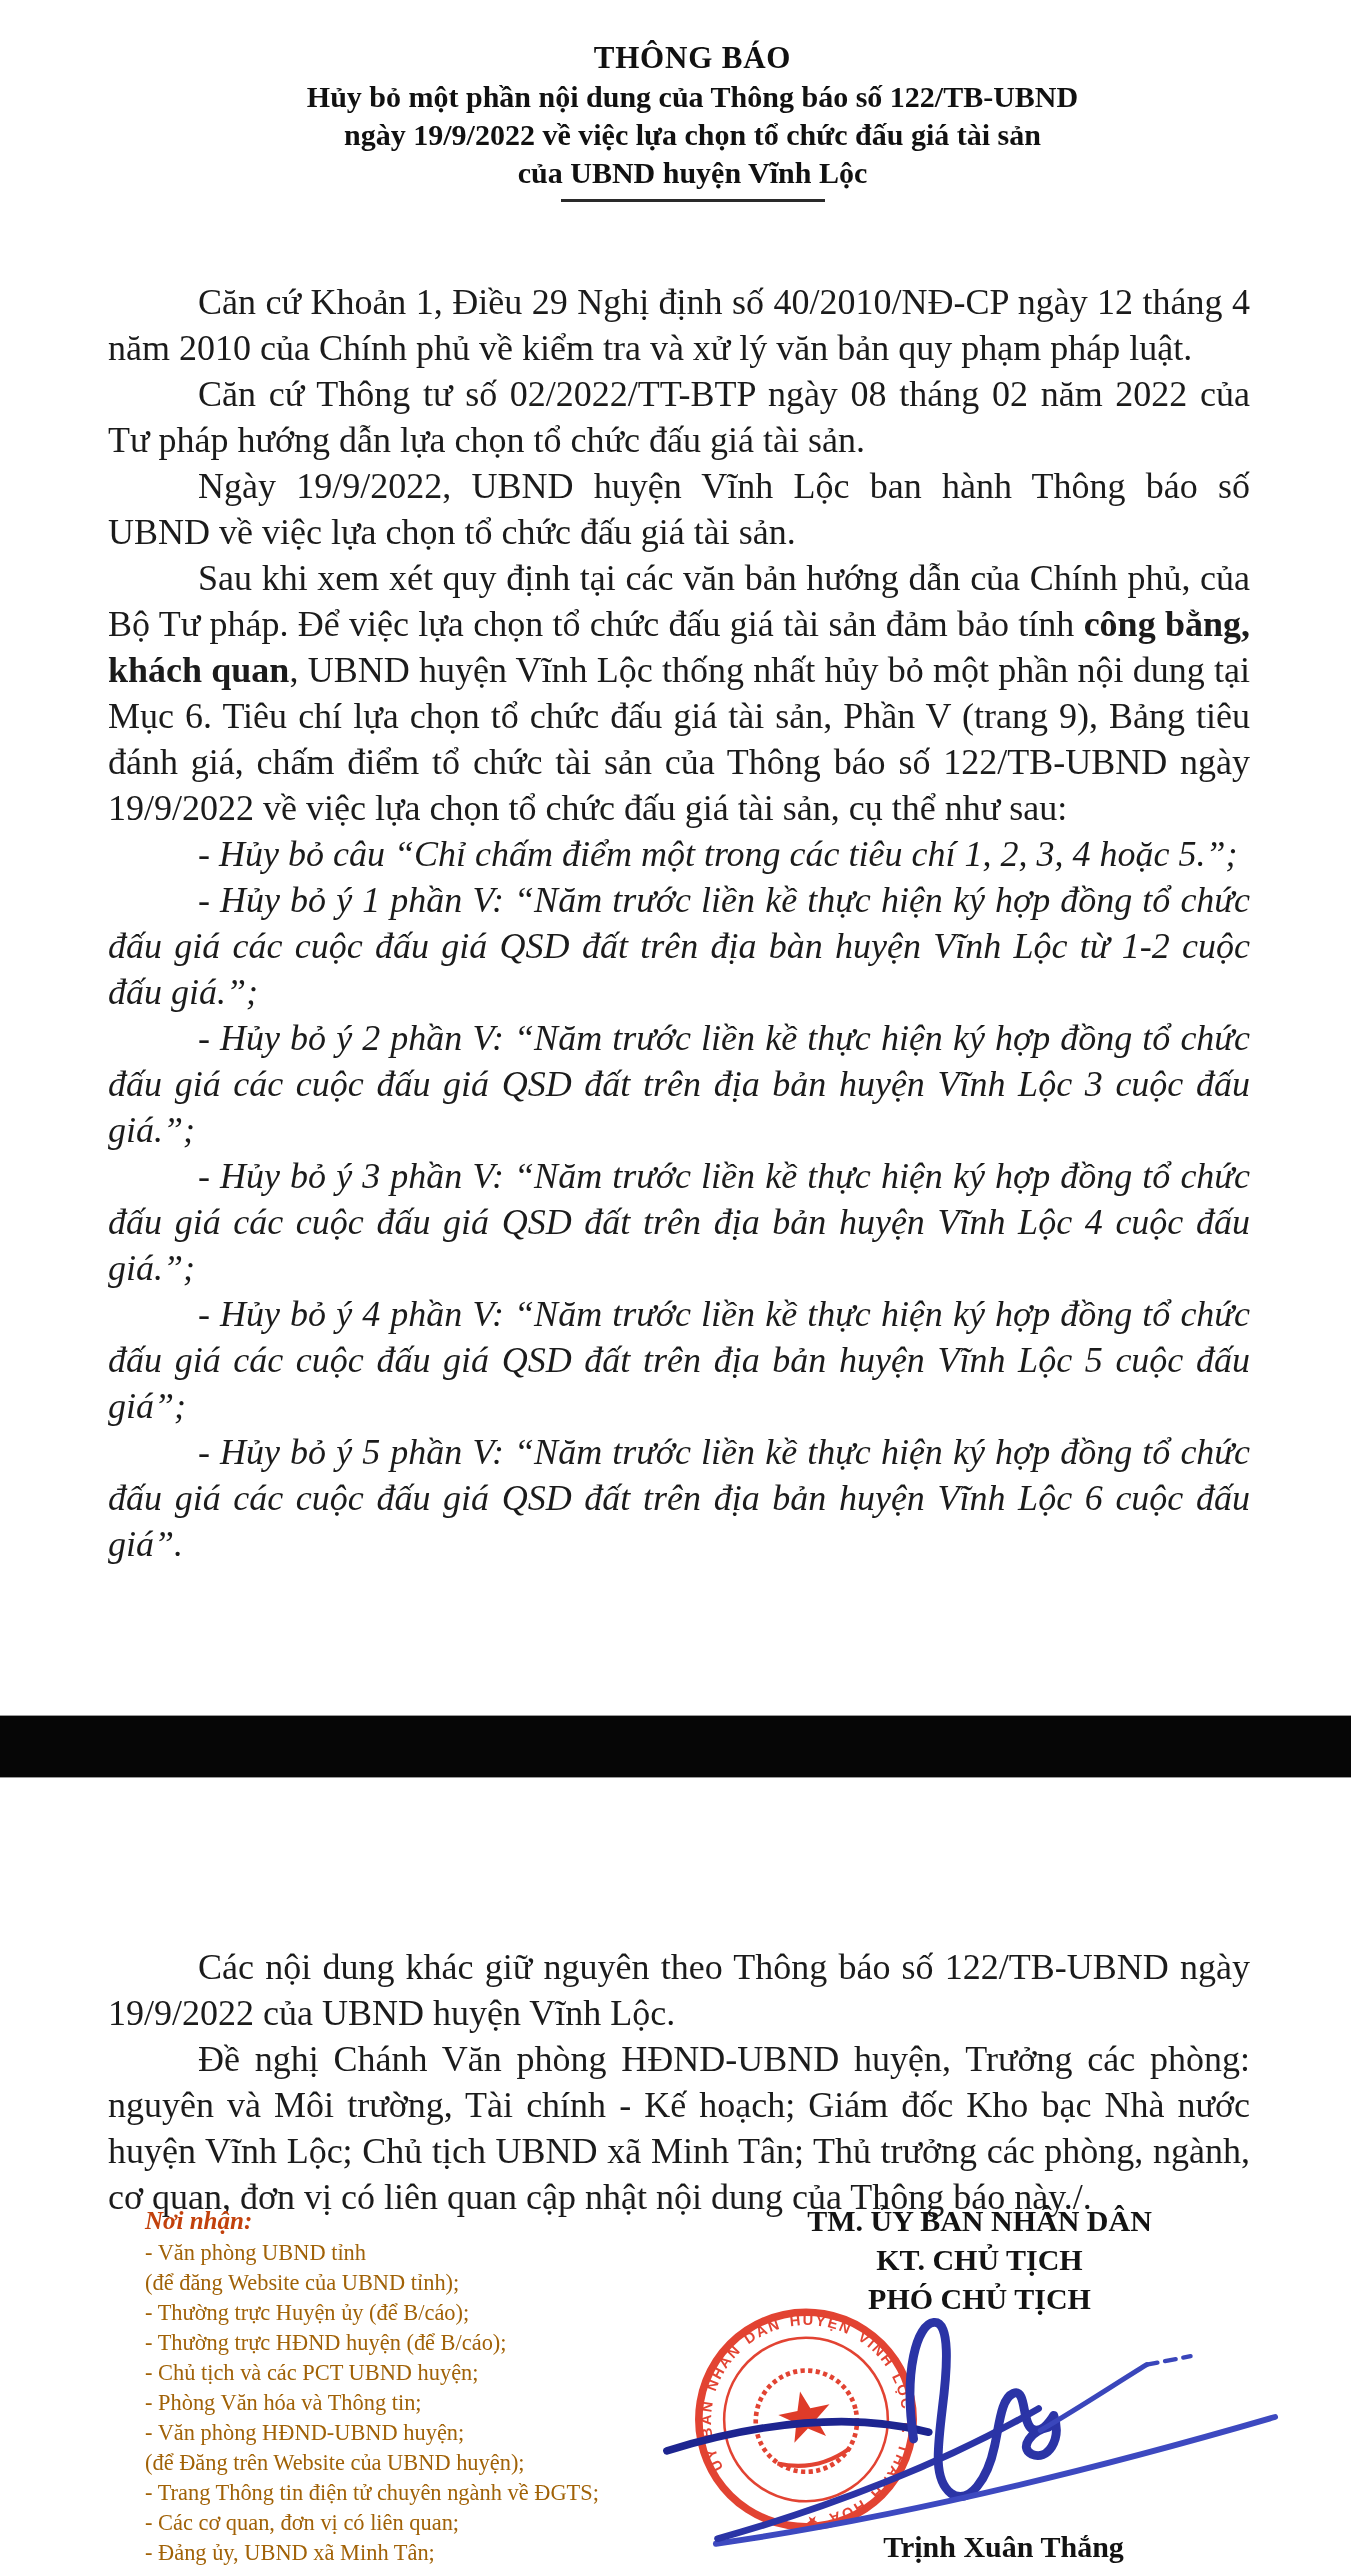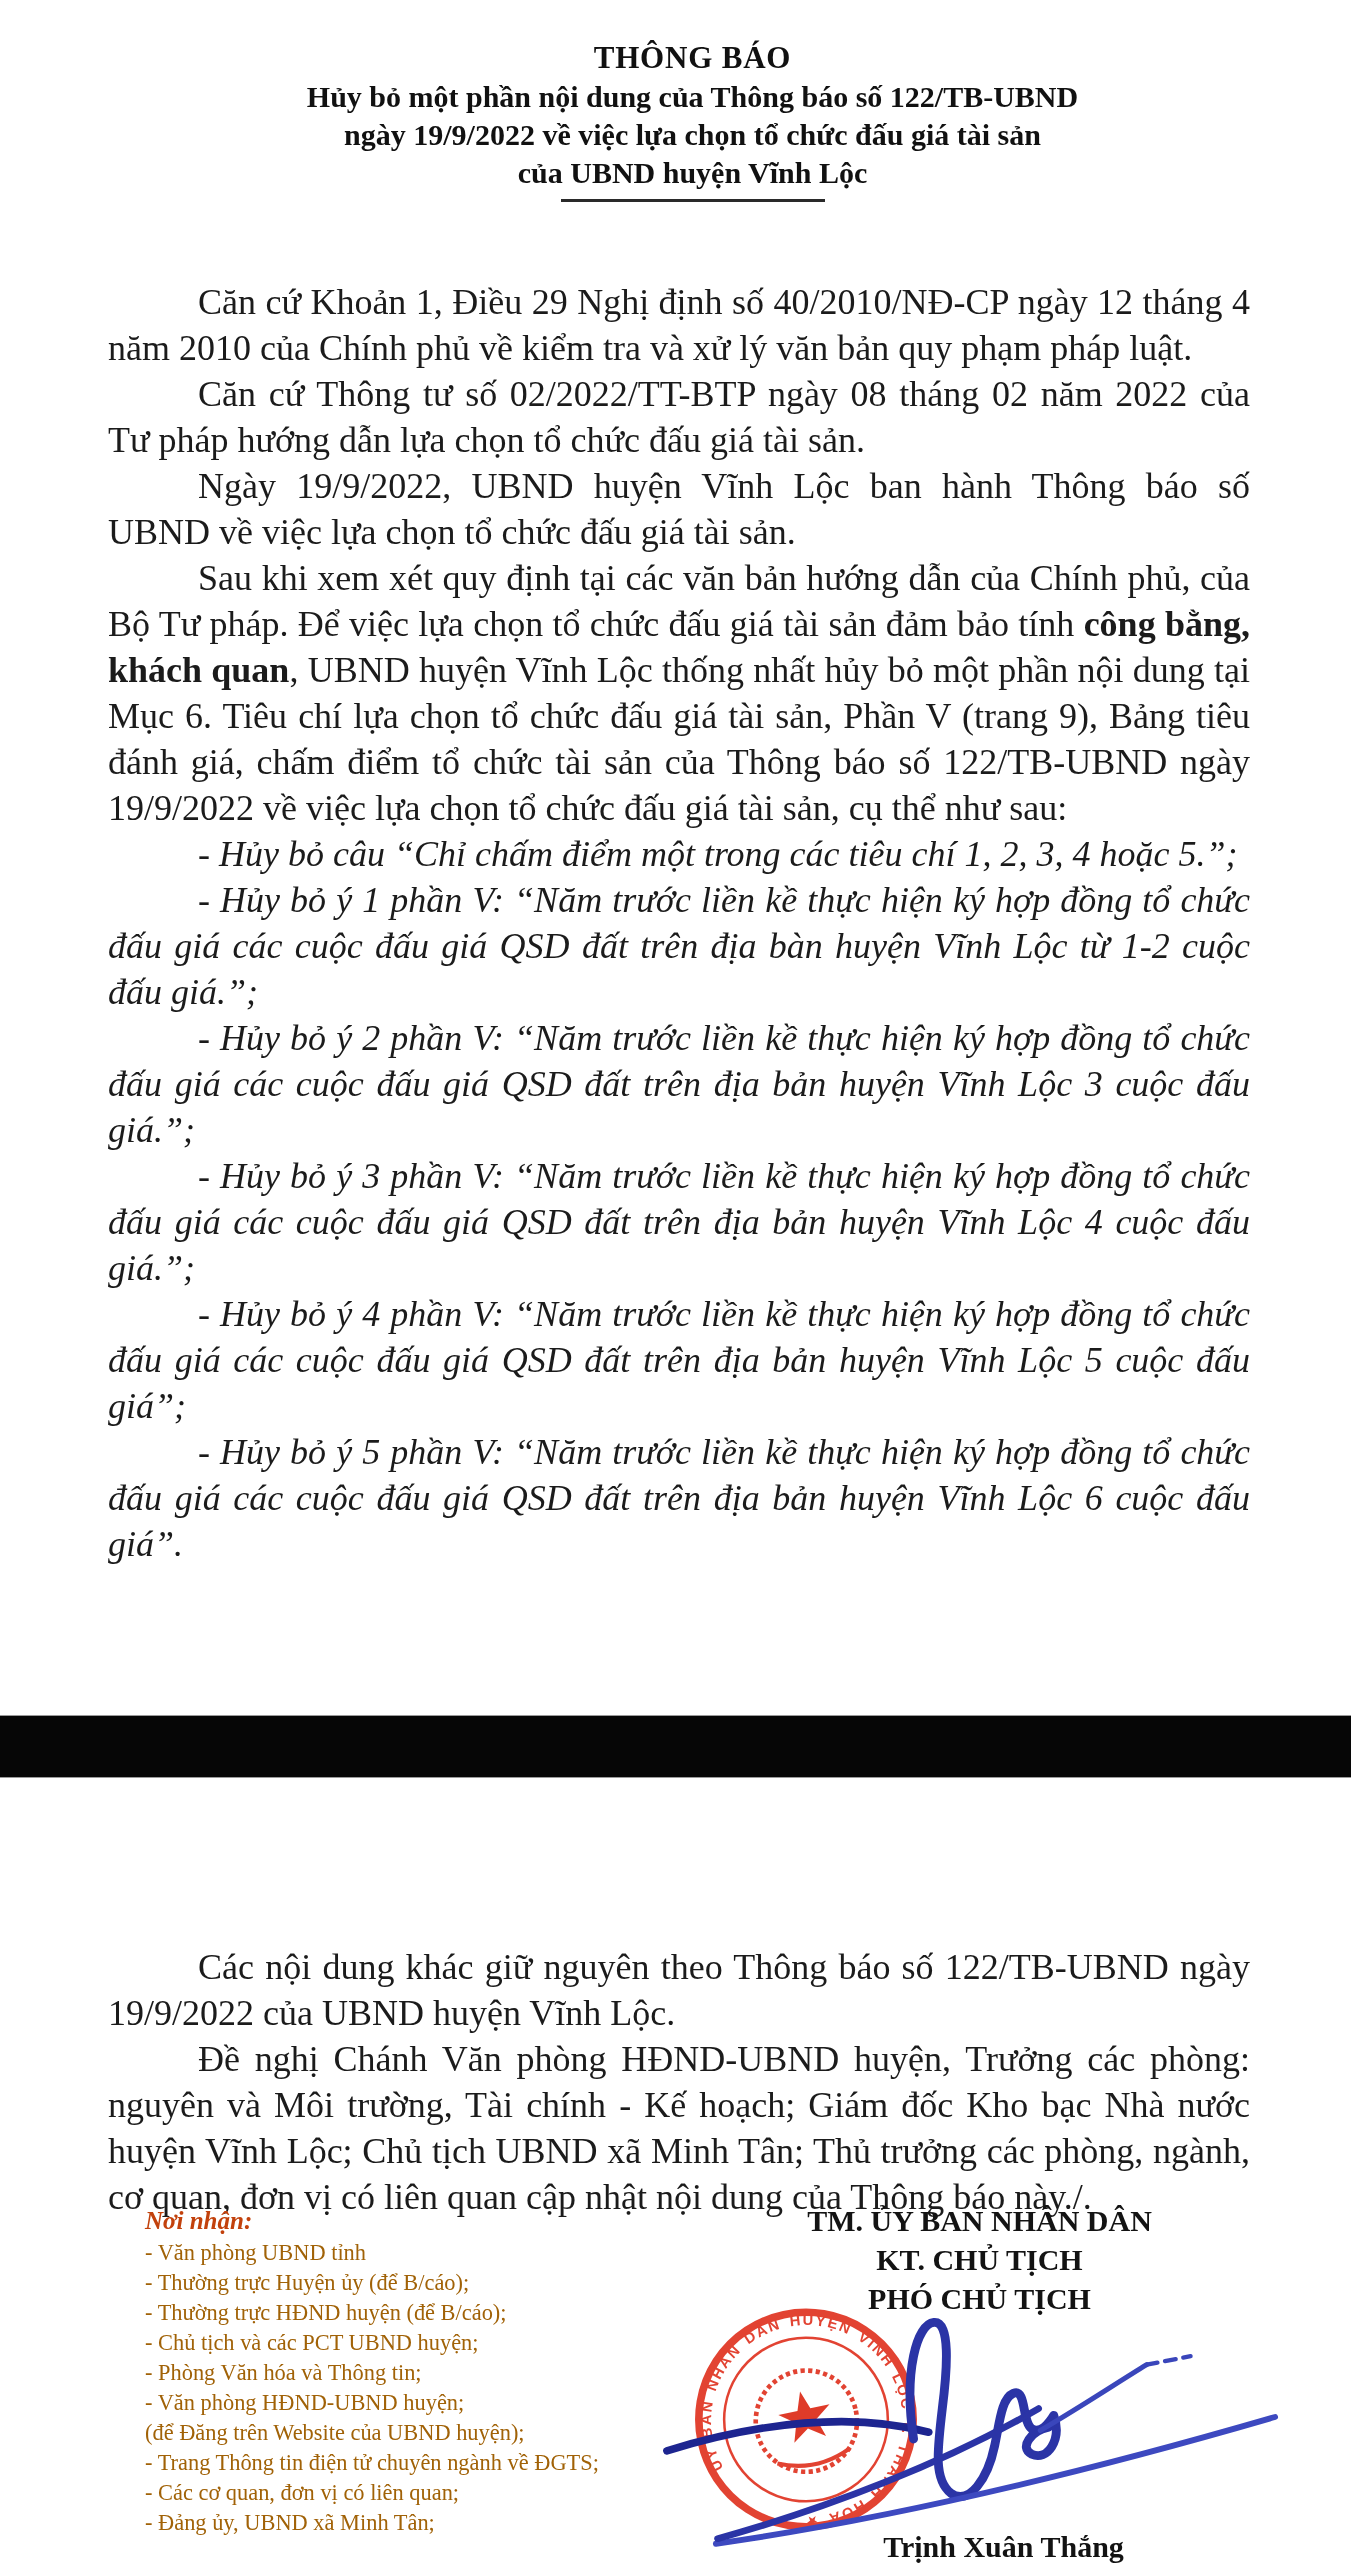--- a/index.html
+++ b/index.html
@@ -88,20 +88,21 @@
       <div class="bline ind fill"><span>Đề nghị Chánh Văn phòng HĐND-UBND huyện, Trưởng các phòng: Tài</span></div>
       <div class="bline fill"><span>nguyên và Môi trường, Tài chính - Kế hoạch; Giám đốc Kho bạc Nhà nước</span></div>
       <div class="bline fill"><span>huyện Vĩnh Lộc; Chủ tịch UBND xã Minh Tân; Thủ trưởng các phòng, ngành,</span></div>
       <div class="bline"><span>cơ quan, đơn vị có liên quan cập nhật nội dung của Thông báo này./.</span></div>
     </div>
 
   <div class="recipients">
     <div class="rec-label">Nơi nhận:</div>
     <div id="rec-items">
         <div class="rec-item">- Văn phòng UBND tỉnh</div>
+        <div class="rec-item">(để đăng Website của UBND tỉnh);</div>
         <div class="rec-item">- Thường trực Huyện ủy (để B/cáo);</div>
         <div class="rec-item">- Thường trực HĐND huyện (để B/cáo);</div>
         <div class="rec-item">- Chủ tịch và các PCT UBND huyện;</div>
         <div class="rec-item">- Phòng Văn hóa và Thông tin;</div>
         <div class="rec-item">- Văn phòng HĐND-UBND huyện;</div>
         <div class="rec-item">(để Đăng trên Website của UBND huyện);</div>
         <div class="rec-item">- Trang Thông tin điện tử chuyên ngành về ĐGTS;</div>
         <div class="rec-item">- Các cơ quan, đơn vị có liên quan;</div>
         <div class="rec-item">- Đảng ủy, UBND xã Minh Tân;</div>
       </div>

